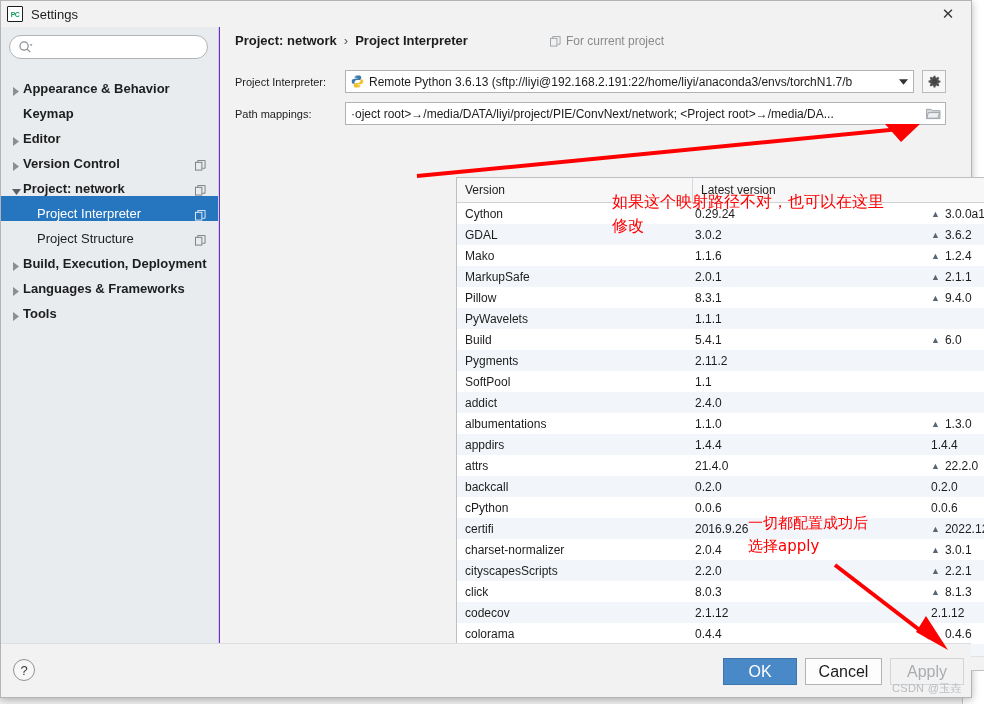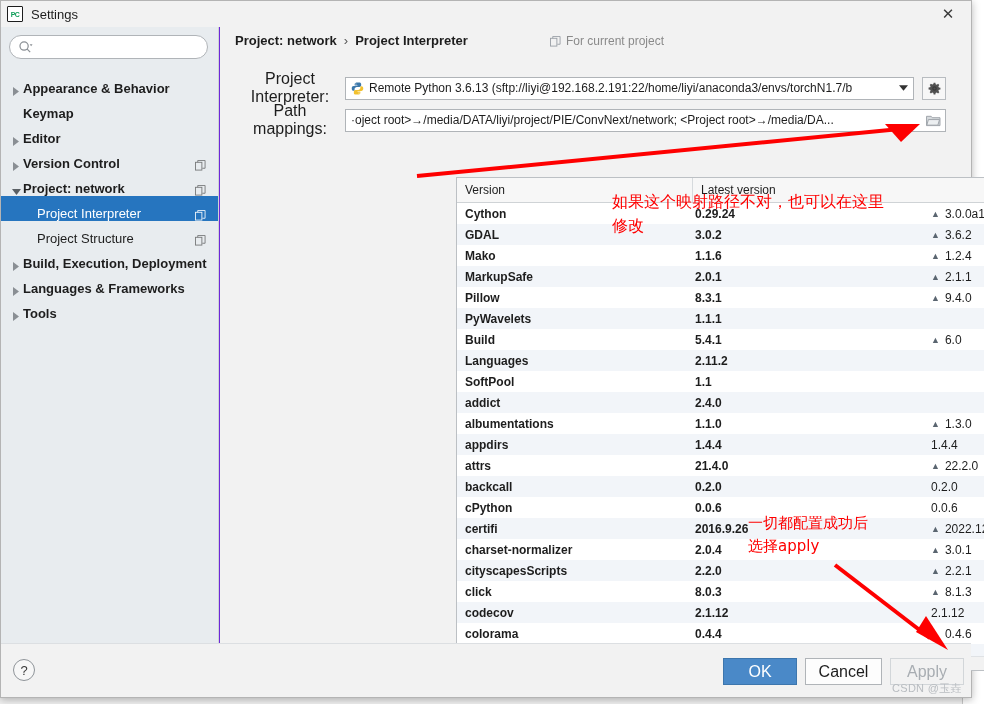--- a/index.html
+++ b/index.html
@@ -109,21 +109,21 @@
   }
   #breadcrumb .sep { font-weight: normal; color: #555; }
   #for-current {
     position: absolute; left: 282px; top: 7px;
     font-size: 12px; color: #8a8a8a; display: flex; align-items: center; gap: 5px; margin-left: 48px;
   }
 
   .field-row { position: absolute; left: 15px; display: flex; align-items: center; }
   #row-interp { top: 43px; }
   #row-paths  { top: 75px; }
-  .field-label { width: 110px; font-size: 16px; color: #1d1d1d; text-align: center; }
+  .field-label { width: 110px; font-size: 11px; color: #1d1d1d; }
 
   .combo {
     height: 23px; background: #fff; border: 1px solid #b0b4b8;
     display: flex; align-items: center; padding: 0 0 0 5px;
     font-size: 12px; overflow: hidden; white-space: nowrap;
   }
   #interp-combo { width: 569px; }
   #interp-combo .val { flex: 1; overflow: hidden; white-space: nowrap; padding-left: 5px; }
   .combo-arrow {
     width: 20px; flex: none; display: flex; align-items: center; justify-content: center;
@@ -160,21 +160,21 @@
   .col-lat  { flex: 1; }
 
   #tbl-body {
     position: absolute; left: 0; top: 25px; right: 0; bottom: 14px;
     overflow: hidden;
   }
   .trow { display: flex; height: 21px; align-items: center; font-size: 12px; }
   .trow:nth-child(odd)  { background: #ffffff; }
   .trow:nth-child(even) { background: #f2f5f9; }
   .trow .c { padding-left: 8px; overflow: hidden; white-space: nowrap; }
-  .trow .c.col-pkg, .trow .c.col-ver { border-right: none; font-weight: bold; }
+  .trow .c.col-pkg, .trow .c.col-ver { border-right: none; }
   .upgrade-mark { color: #5a6570; font-size: 9px; margin-right: 5px; position: relative; top: -1px; }
 
   
   #tbl-hbar { position: absolute; left: 0; right: 0; bottom: 0; height: 14px;
     background: #f2f2f2; border-top: 1px solid #dfe2e5; }
 
   
   #bottom-bar {
     position: absolute; left: 0; right: 0; bottom: 0; height: 54px;
     background: #f2f2f2; border-top: 1px solid #dcdfe2;
@@ -419,21 +419,21 @@
               <span class="c col-pkg">PyWavelets</span>
               <span class="c col-ver">1.1.1</span>
               <span class="c col-lat"><span></span></span>
             </div>
             <div class="trow">
               <span class="c col-pkg">Build</span>
               <span class="c col-ver">5.4.1</span>
               <span class="c col-lat"><span class="upgrade-mark">▲</span><span>6.0</span></span>
             </div>
             <div class="trow">
-              <span class="c col-pkg">Languages</span>
+              <span class="c col-pkg">Pygments</span>
               <span class="c col-ver">2.11.2</span>
               <span class="c col-lat"><span></span></span>
             </div>
             <div class="trow">
               <span class="c col-pkg">SoftPool</span>
               <span class="c col-ver">1.1</span>
               <span class="c col-lat"><span></span></span>
             </div>
             <div class="trow">
               <span class="c col-pkg">addict</span>

